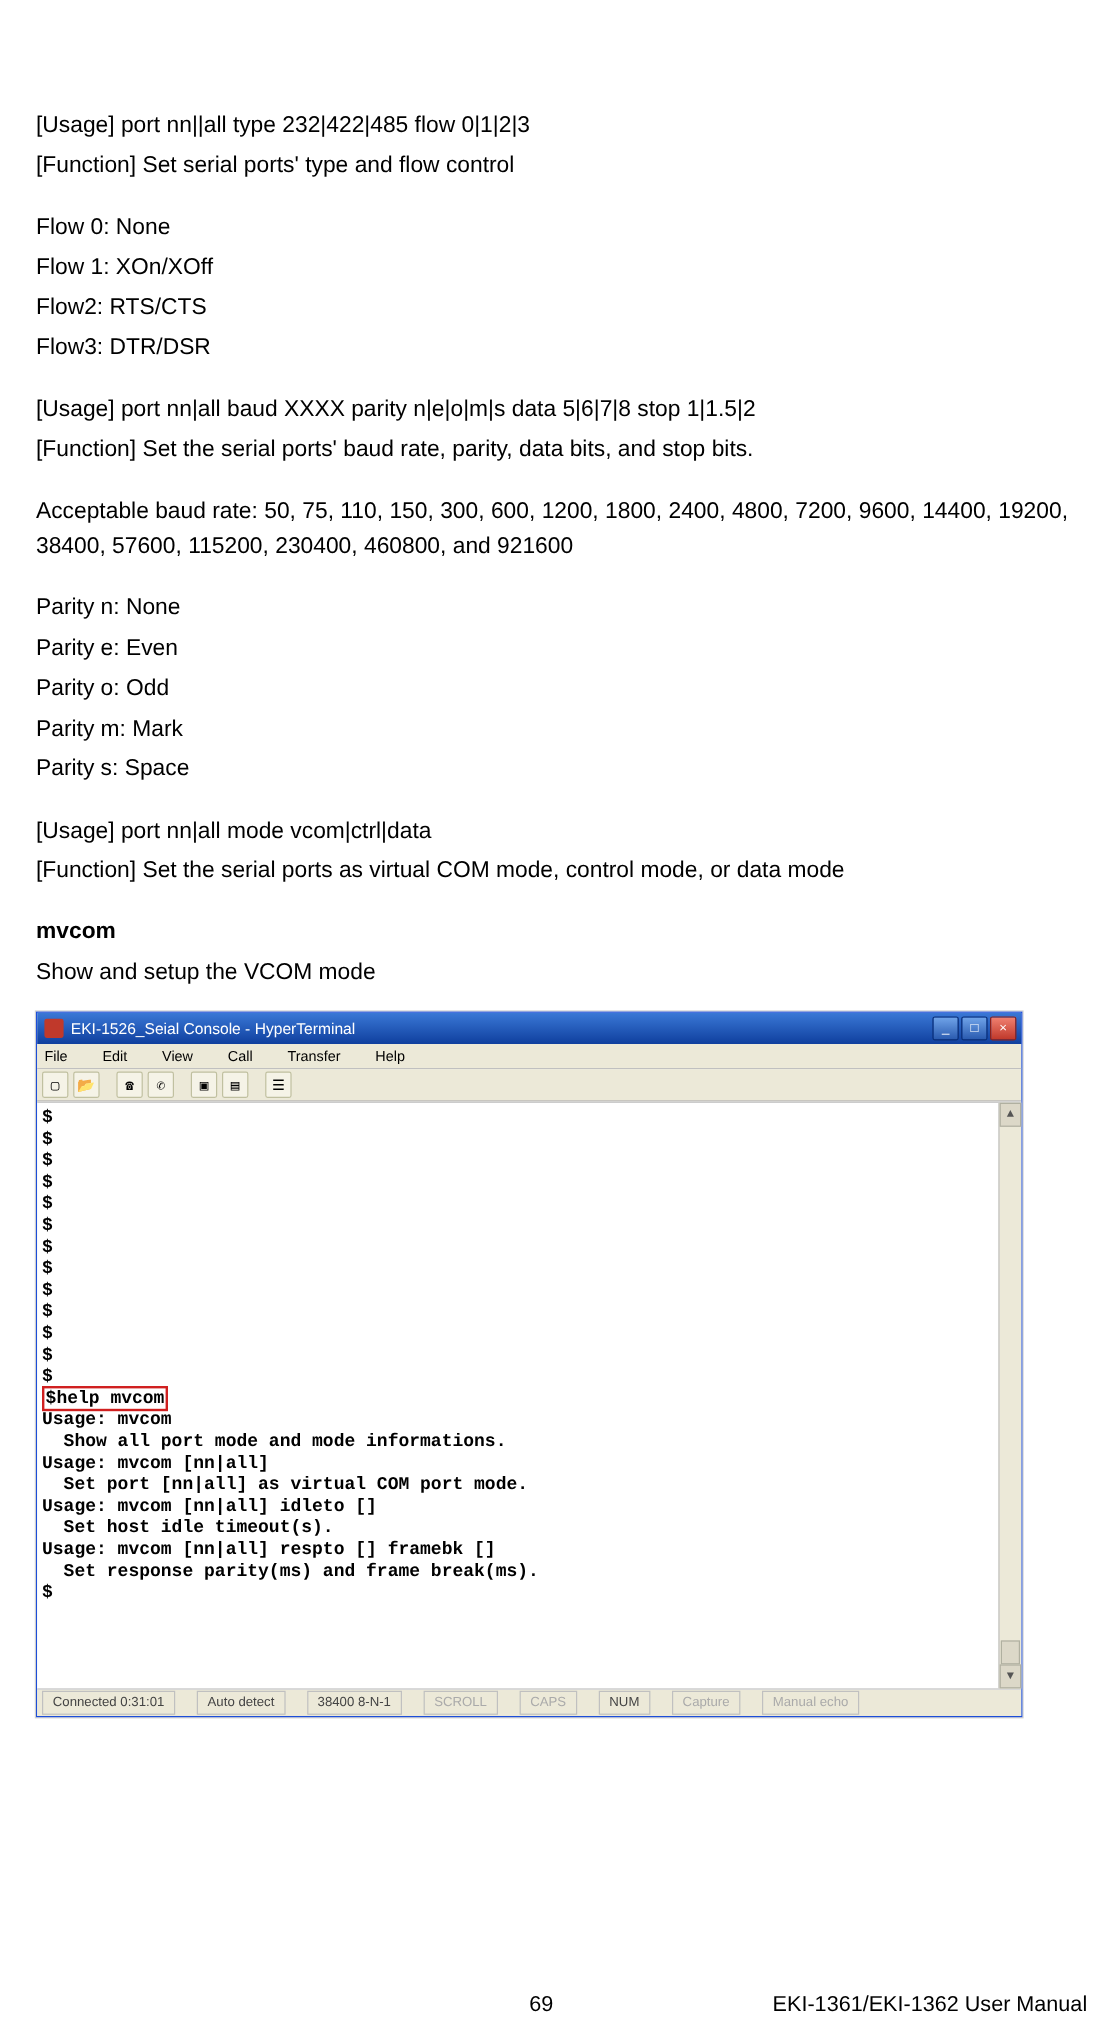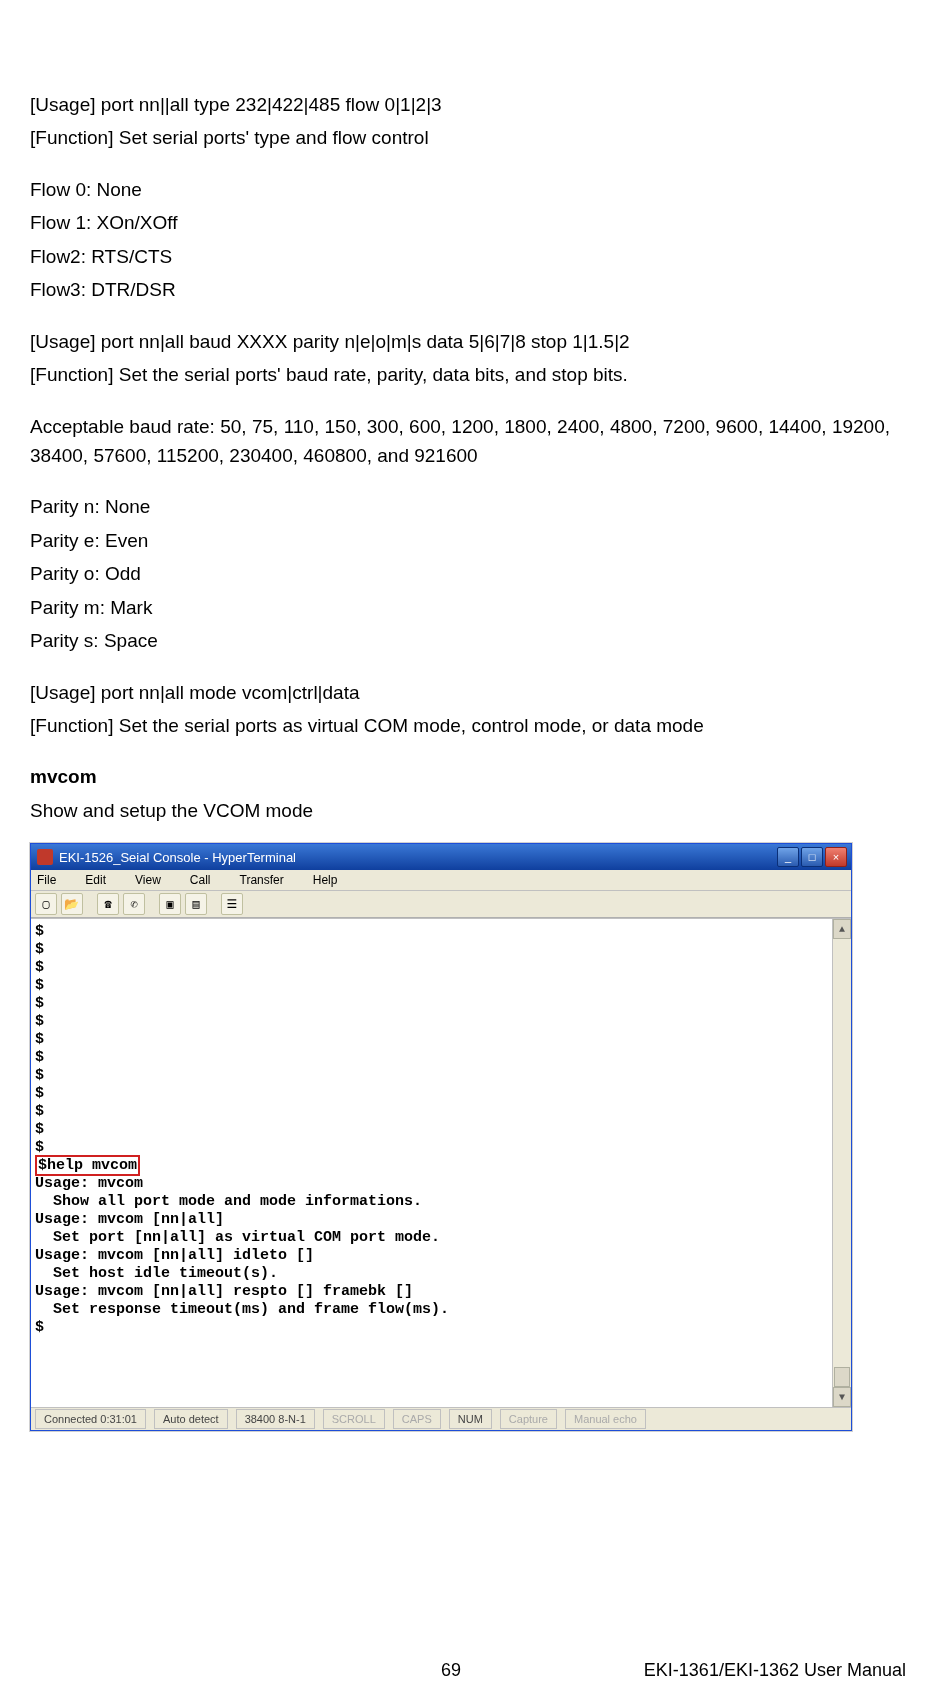--- a/index.html
+++ b/index.html
@@ -139,21 +139,21 @@
     font-family: Tahoma, Arial, sans-serif;
     font-size: 11px;
     color: #444;
     padding: 0 4px;
     gap: 0;
   }
   .sb-cell {
     border: 1px solid #c0c0c0;
     height: 18px;
     display:flex; align-items:center; padding: 0 8px;
-    margin-right: 8px;
+    margin-right: 18px;
     background: #ece9d8;
     white-space: nowrap;
   }
   .sb-cell.ghost { color:#aaa;text-align:right; }
 
   .footer {
     position: absolute;
     bottom: 30px;
     left: 0; right: 0;
     display: flex;
@@ -240,21 +240,21 @@
 $
 $</pre>
       <pre><span class="hl-red">$help mvcom</span></pre>
       <pre>Usage: mvcom
   Show all port mode and mode informations.
 Usage: mvcom [nn|all]
   Set port [nn|all] as virtual COM port mode.
 Usage: mvcom [nn|all] idleto []
   Set host idle timeout(s).
 Usage: mvcom [nn|all] respto [] framebk []
-  Set response timeout(ms) and frame flow(ms).
+  Set response parity(ms) and frame break(ms).
 $</pre>
       <div class="scroll-track">
         <div class="scroll-arrow">▲</div>
         <div class="scroll-thumb"></div>
         <div class="scroll-arrow" style="position:absolute;bottom:0;left:0;right:0">▼</div>
       </div>
     </div>
     <div class="statusbar">
       <div class="sb-cell">Connected 0:31:01</div>
       <div class="sb-cell">Auto detect</div>

